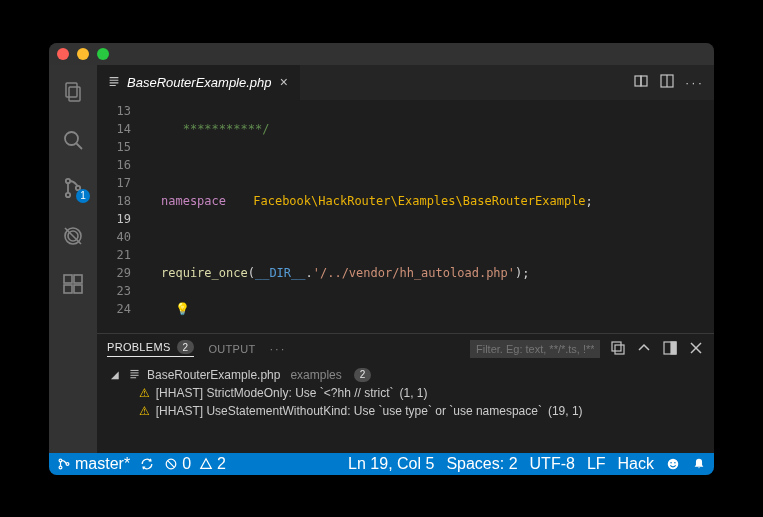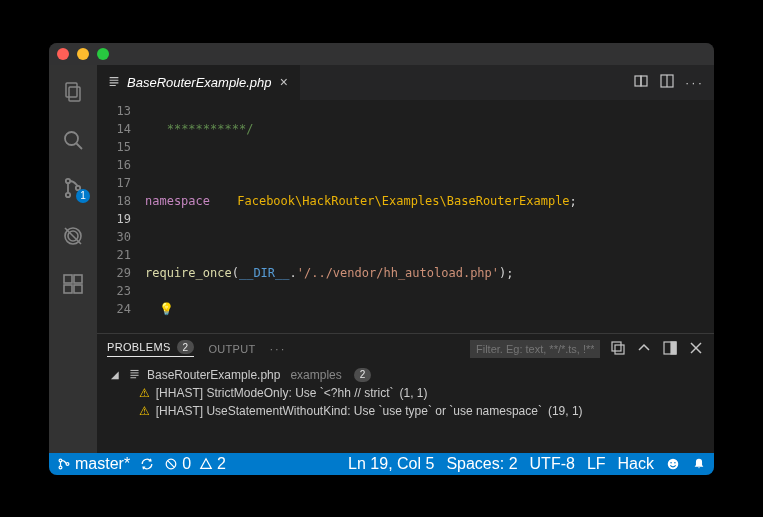--- a/index.html
+++ b/index.html
@@ -69,21 +69,21 @@
   .tab .file-icon { color: #c5c5c5; }
   .tab .close { color: #c5c5c5; font-size: 14px; padding: 0 2px; }
   .tab-actions {
     margin-left: auto; display: flex; align-items: center; gap: 10px;
     padding-right: 10px; color: #c5c5c5;
   }
   .tab-actions svg { width: 16px; height: 16px; }
   
   .editor {
     flex: 1; display: flex; font-family: Menlo, Consolas, monospace;
-    font-size: 12px; overflow: hidden; min-height: 0;
+    font-size: 12px; overflow: hidden; min-height: 0; gap: 16px;
   }
   .gutter {
     width: 48px; text-align: right; color: #858585;
     padding-right: 14px; padding-top: 2px; line-height: 18px;
     user-select: none;
   }
   .gutter .active { color: #c6c6c6; }
   .code {
     flex: 1; padding-top: 2px; line-height: 18px; color: #d4d4d4;
     white-space: pre; position: relative;
@@ -219,21 +219,21 @@
 
       <div class="editor">
         <div class="gutter">
           <div>13</div>
           <div>14</div>
           <div>15</div>
           <div>16</div>
           <div>17</div>
           <div>18</div>
           <div class="active">19</div>
-          <div>30</div>
+          <div>40</div>
           <div>21</div>
           <div>29</div>
           <div>23</div>
           <div>24</div>
         </div>
         <div class="code">
 <div class="line"><span class="tok-comment">   </span><span class="tok-comment">***********/</span></div>
 <div class="line"></div>
 <div class="line"><span class="tok-keyword">namespace </span><span class="tok-ns">Facebook\HackRouter\Examples\BaseRouterExample</span><span class="tok-punc">;</span></div>
 <div class="line"></div>

